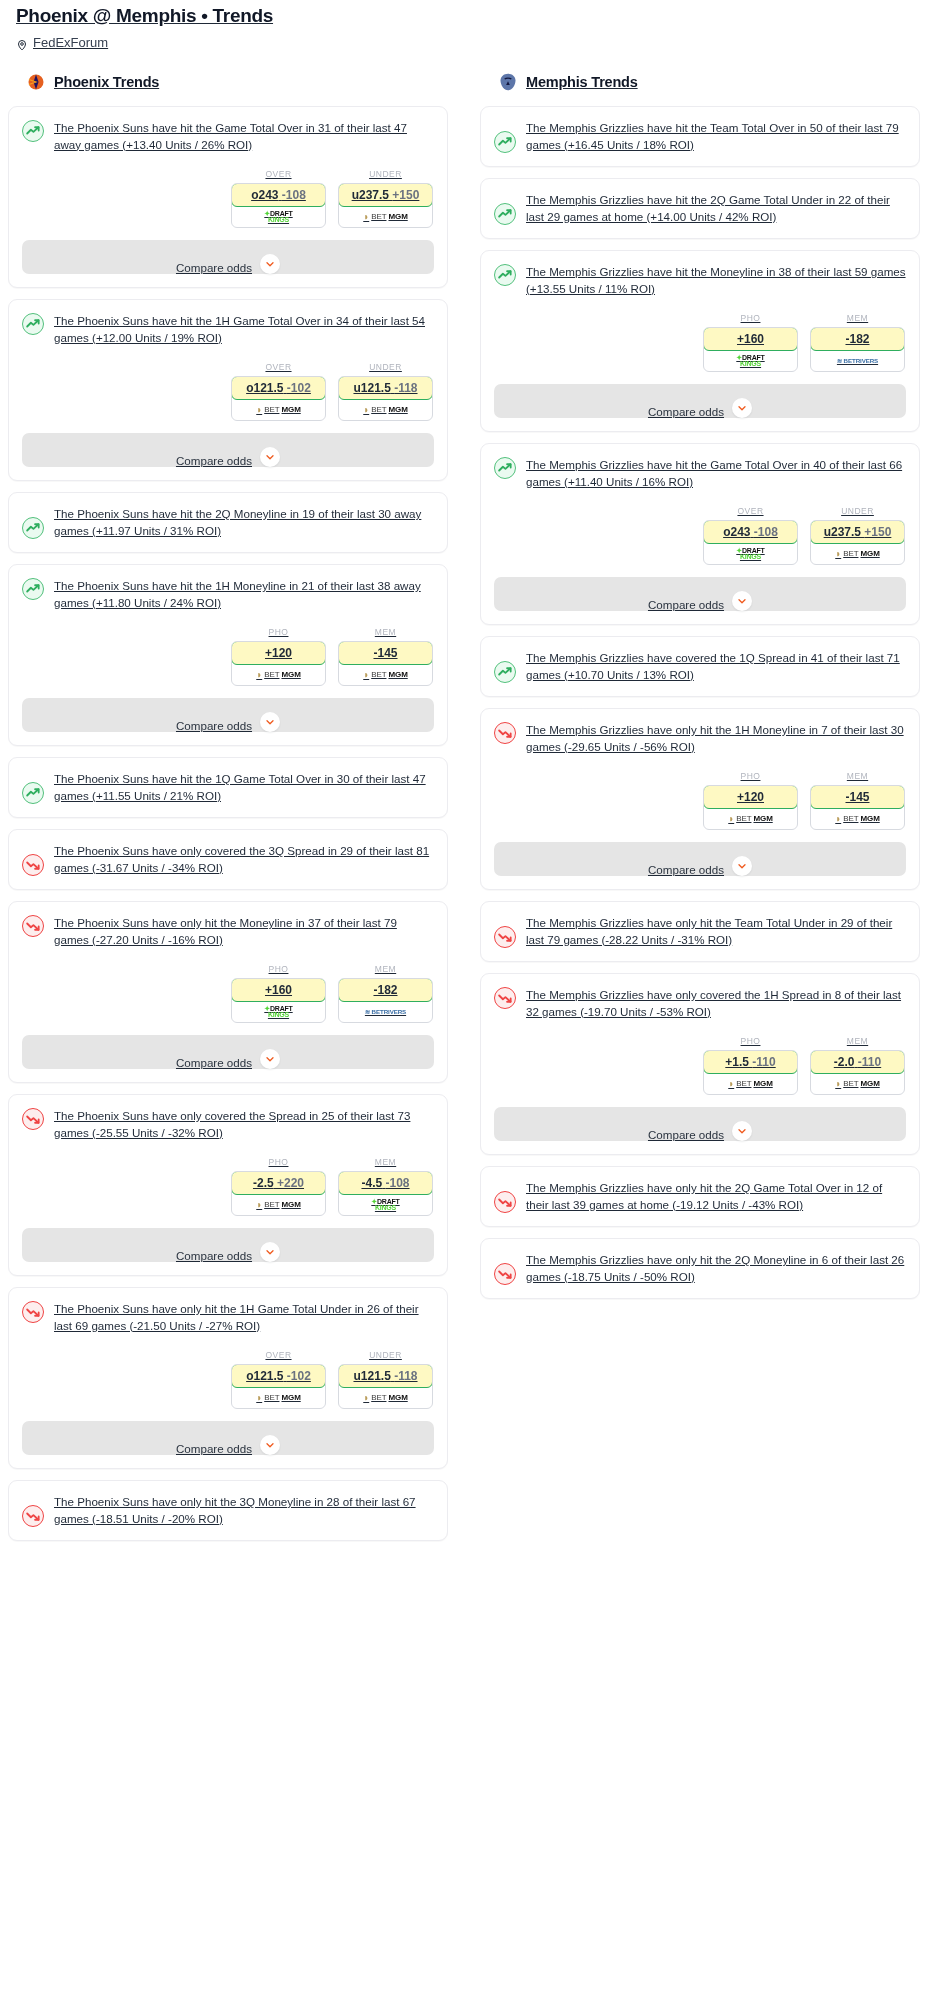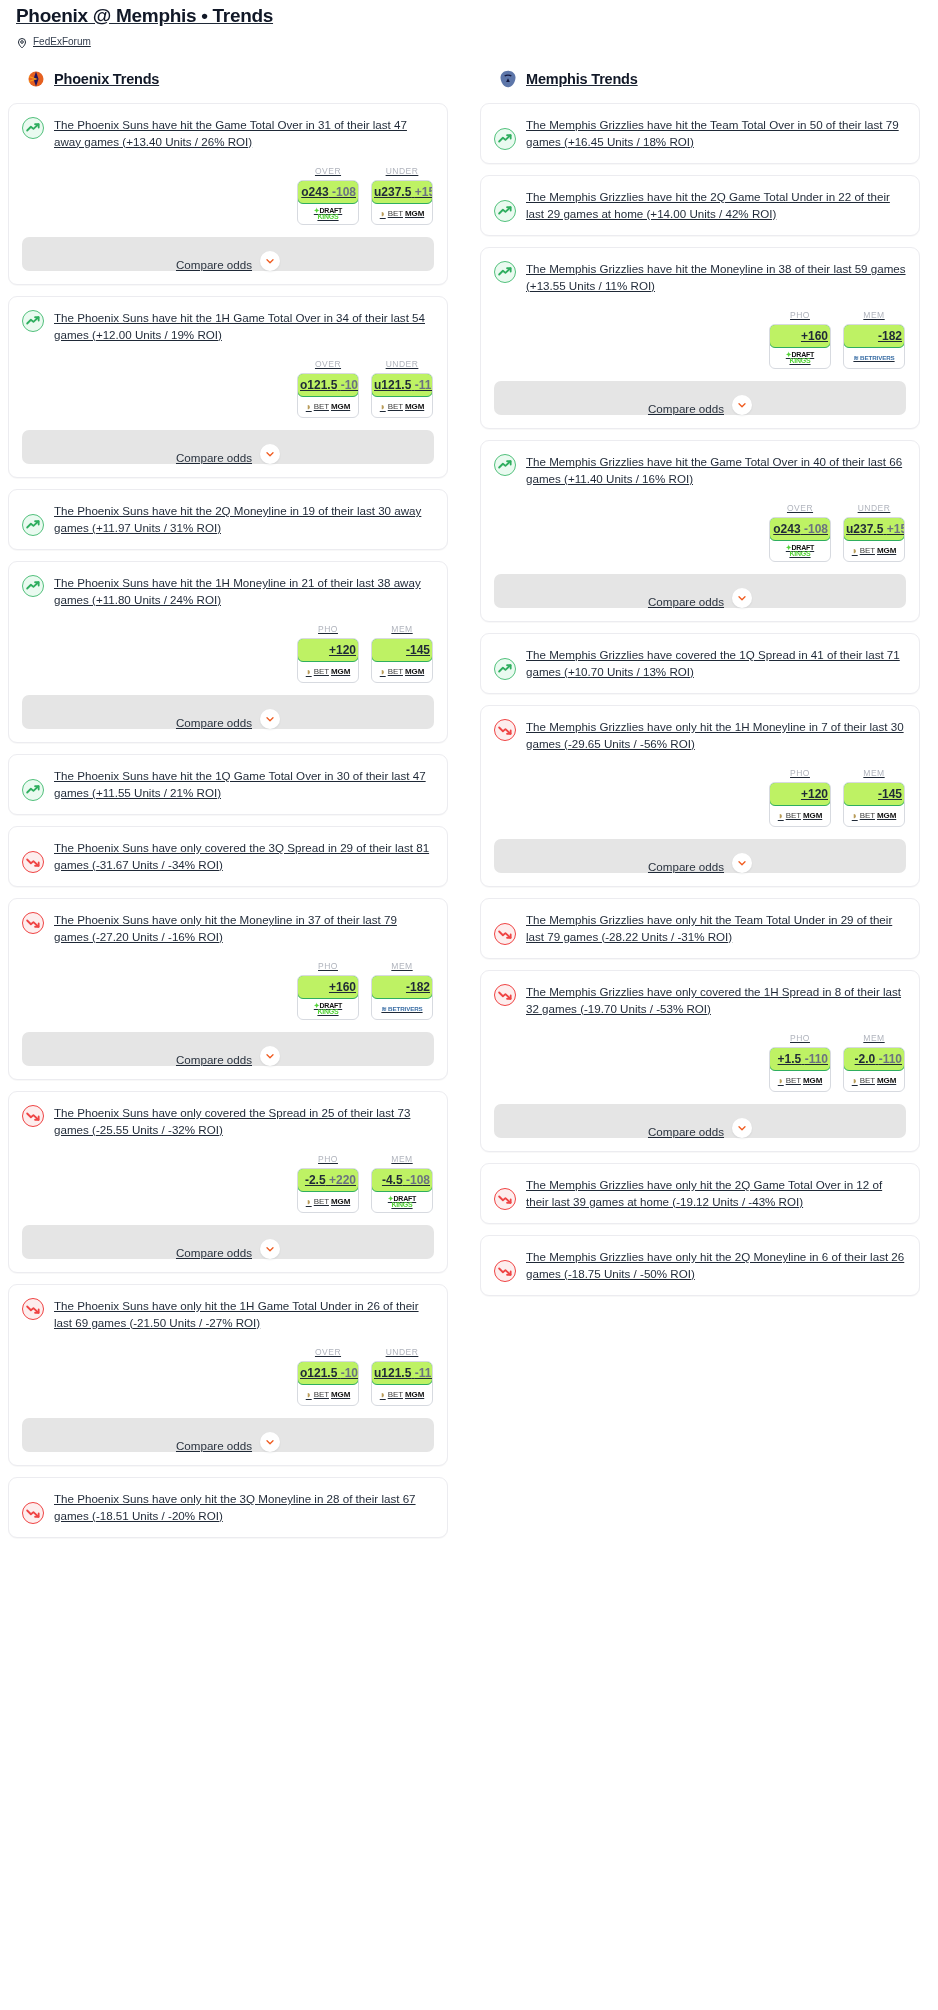--- a/index.html
+++ b/index.html
@@ -19,21 +19,21 @@
     letter-spacing: -0.3px;
     padding: 4px 8px 0 8px;
     line-height: 24px;
   }
   .venue-row {
     display: flex;
     align-items: center;
     gap: 5px;
     padding: 7px 8px 0 8px;
   }
-  .venue-text { font-size: 10px; color: #374151; }
+  .venue-text { font-size: 13px; color: #374151; }
   .pin-icon { width: 12px; height: 12px; display: block; }
 
   .columns {
     display: flex;
     gap: 32px;
     margin-top: 22px;
     align-items: flex-start;
   }
   .col { width: 440px; flex: 0 0 440px; }
 
@@ -75,41 +75,41 @@
     color: #1f2937;
     padding-top: 1px;
   }
 
   .odds-area {
     display: flex;
     justify-content: flex-end;
     gap: 12px;
     padding: 16px 14px 12px 14px;
   }
-  .odds-col { width: 62px; }
+  .odds-col { width: 95px; }
   .odds-label {
     text-align: center;
     font-size: 8.5px;
     letter-spacing: 0.5px;
     color: #b0b4bd;
     margin-bottom: 4px;
     font-weight: normal;
   }
   .odds-box {
     border: 1px solid #d7dae0;
     border-radius: 6px;
     background: #fff;
     overflow: hidden;
   }
   .odds-value {
     border: 1px solid #2fae5f;
     border-radius: 6px;
     margin: -1px;
-    background: #bef264;
-    text-align: right;
+    background: #fef9c3;
+    text-align: center;
     font-size: 12px;
     font-weight: bold;
     color: #1f2937;
     padding: 4px 2px 4px 2px;
     white-space: nowrap;
   }
   .odds-value .juice { color: #6b7280; font-weight: bold; }
   .book-row {
     height: 21px;
     display: flex;

